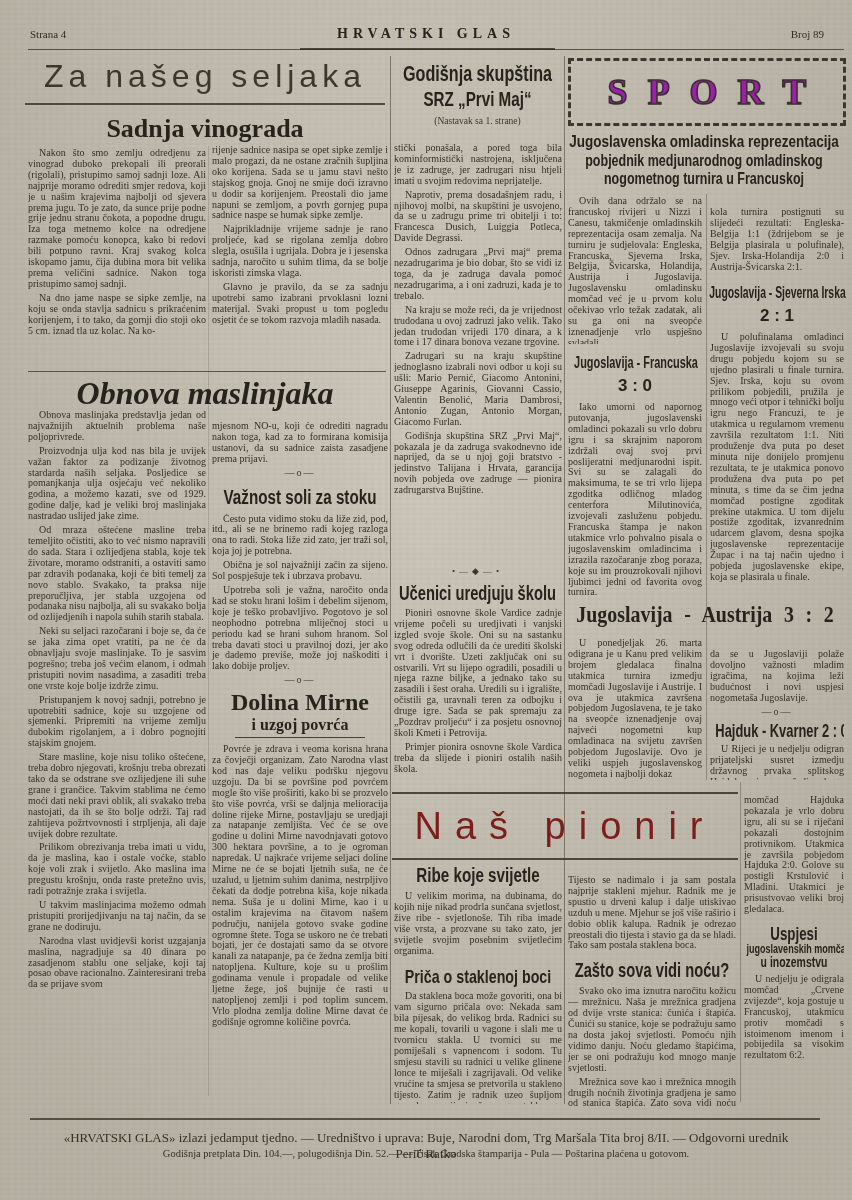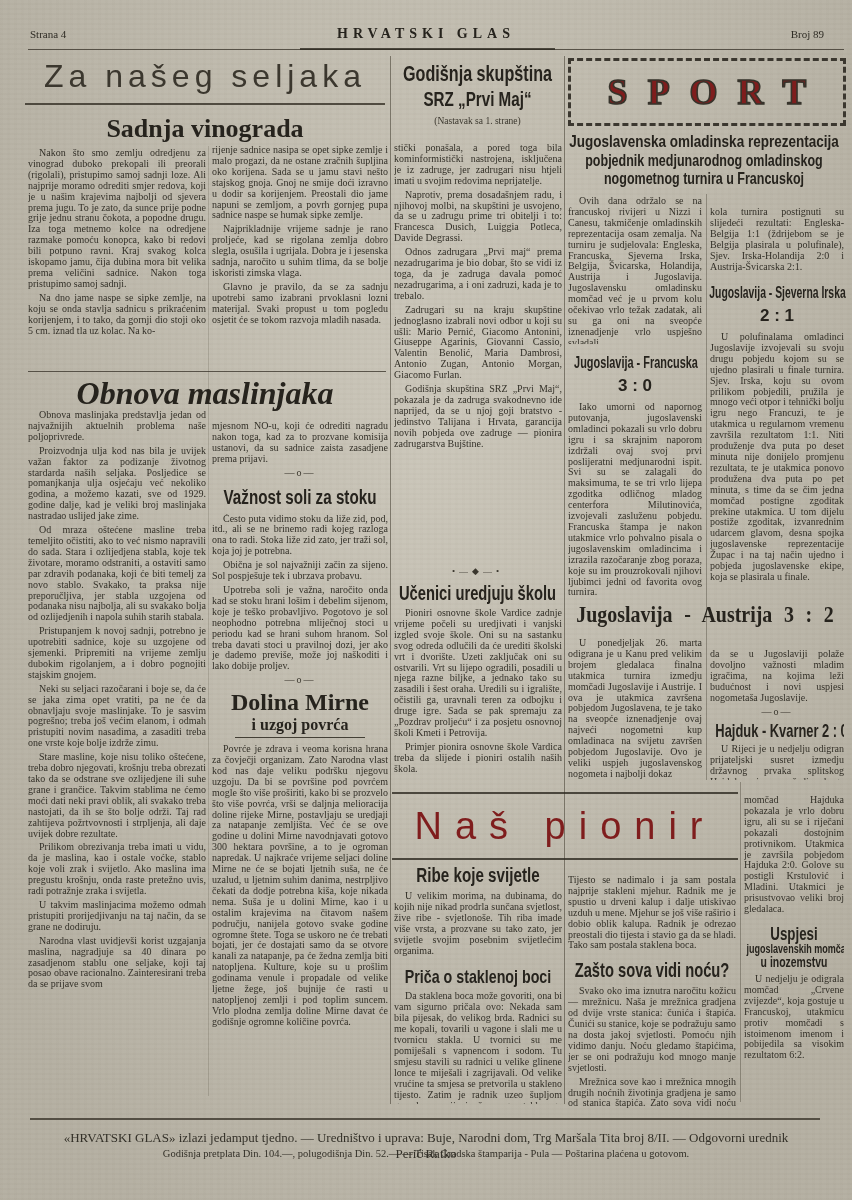--- a/index.html
+++ b/index.html
@@ -55,31 +55,31 @@
   <p>Glavno je pravilo, da se za sadnju upotrebi samo izabrani prvoklasni lozni materijal. Svaki propust u tom pogledu osjetit će se tokom razvoja mladih nasada.</p>
 </div>
 
 <div class="hrule" style="left:28px;top:371px;width:358px;"></div>
 <div class="abs serif-head" style="left:25px;top:375px;width:360px;font-size:32px;font-style:italic;">Obnova maslinjaka</div>
 
 <div class="abs body-text" style="left:28px;top:410px;width:178px;height:690px;">
   <p>Obnova maslinjaka predstavlja jedan od najvažnijih aktuelnih problema naše poljoprivrede.</p>
   <p>Proizvodnja ulja kod nas bila je uvijek važan faktor za podizanje životnog stardarda naših seljaka. Posljedice se pomanjkanja ulja osjećaju već nekoliko godina, a možemo kazati, sve od 1929. godine dalje, kad je veliki broj maslinjaka nastradao uslijed jake zime.</p>
   <p>Od mraza oštećene masline treba temeljito očistiti, ako to već nismo napravili do sada. Stara i ozlijedjena stabla, koje tek životare, moramo odstraniti, a ostaviti samo par zdravih podanaka, koji će biti temelj za novo stablo. Svakako, ta praksa nije preporučljiva, jer stabla uzgojena od podanaka nisu najbolja, ali su svakako bolja od ozlijedjenih i napola suhih starih stabala.</p>
+  <p>Neki su seljaci razočarani i boje se, da će se jaka zima opet vratiti, pa ne će da obnavljaju svoje maslinjake. To je sasvim pogrešno; treba još većim elanom, i odmah pristupiti novim nasadima, a zasaditi treba one vrste koje bolje izdrže zimu.</p>
   <p>Pristupanjem k novoj sadnji, potrebno je upotrebiti sadnice, koje su uzgojene od sjemenki. Pripremiti na vrijeme zemlju dubokim rigolanjem, a i dobro pognojiti stajskim gnojem.</p>
-  <p>Neki su seljaci razočarani i boje se, da će se jaka zima opet vratiti, pa ne će da obnavljaju svoje maslinjake. To je sasvim pogrešno; treba još većim elanom, i odmah pristupiti novim nasadima, a zasaditi treba one vrste koje bolje izdrže zimu.</p>
   <p>Stare masline, koje nisu toliko oštećene, treba dobro njegovati, krošnju treba obrezati tako da se odstrane sve ozlijedjene ili suhe grane i grančice. Takvim stablima ne ćemo moći dati neki pravi oblik, ali svakako treba nastojati, da ih se što bolje održi. Taj rad zahtijeva požrtvovnosti i strpljenja, ali daje uvijek dobre rezultate.</p>
   <p>Prilikom obrezivanja treba imati u vidu, da je maslina, kao i ostale voćke, stablo koje voli zrak i svijetlo. Ako maslina ima pregustu krošnju, onda raste pretežno uvis, radi potražnje zraka i svijetla.</p>
   <p>U takvim maslinjacima možemo odmah pristupiti prorijedjivanju na taj način, da se grane ne dodiruju.</p>
   <p>Narodna vlast uvidjevši korist uzgajanja maslina, nagradjuje sa 40 dinara po zasadjenom stablu one seljake, koji taj posao obave racionalno. Zainteresirani treba da se prijave svom</p>
 </div>
 
 <div class="abs" style="left:212px;top:410px;width:176px;height:694px;overflow:hidden;">
   <div class="body-text" style="width:176px;">
-    <p class="noind">mjesnom NO-u, koji će odrediti nagradu nakon toga, kad za to prozvane komisija ustanovi, da su sadnice zaista zasadjene prema prijavi.</p>
+    <p class="noind">mjesnom NO-u, koji će odrediti nagradu nakon toga, kad za to formirana komisija ustanovi, da su sadnice zaista zasadjene prema prijavi.</p>
     <p class="sep">—o—</p>
   </div>
   <div class="condensed" style="width:176px;font-size:16px;margin:4px 0 10px;">Važnost soli za stoku</div>
   <div class="body-text" style="width:176px;">
     <p>Često puta vidimo stoku da liže zid, pod, itd., ali se ne brinemo radi kojeg razloga ona to radi. Stoka liže zid zato, jer traži sol, koja joj je potrebna.</p>
     <p>Obična je sol najvažniji začin za sijeno. Sol pospješuje tek i ubrzava probavu.</p>
     <p>Upotreba soli je važna, naročito onda kad se stoku hrani lošim i debelim sijenom, koje je teško probavljivo. Pogotovo je sol neophodno potrebna mliječnoj stoci u periodu kad se hrani suhom hranom. Sol treba davati stoci u pravilnoj dozi, jer ako je dademo previše, može joj naškoditi i lako dobije proljev.</p>
     <p class="sep">—o—</p>
   </div>
   <div class="serif-head" style="width:176px;font-size:24px;">Dolina Mirne</div>
@@ -90,20 +90,21 @@
 </div>
 
 <div class="abs condensed" style="left:392px;top:62px;width:171px;font-size:17px;">Godišnja skupština</div>
 <div class="abs condensed" style="left:392px;top:88px;width:171px;font-size:16px;">SRZ „Prvi Maj“</div>
 <div class="abs" style="left:392px;top:116px;width:171px;text-align:center;font-size:9.5px;color:#3a362d;">(Nastavak sa 1. strane)</div>
 
 <div class="abs body-text" style="left:394px;top:132px;width:168px;height:434px;">
   <p class="noind">stički ponašala, a pored toga bila kominformistički nastrojena, isključena je iz zadruge, jer zadrugari nisu htjeli imati u svojim redovima neprijatelje.</p>
   <p>Naprotiv, prema dosadašnjem radu, i njihovoj molbi, na skupštini je usvojeno, da se u zadrugu prime tri obitelji i to: Francesca Dusich, Luiggia Potleca, Davide Degrassi.</p>
   <p>Odnos zadrugara „Prvi maj“ prema nezadrugarima je bio dobar, što se vidi iz toga, da je zadruga davala pomoć nezadrugarima, a i oni zadruzi, kada je to trebalo.</p>
+  <p>Na kraju se može reći, da je vrijednost trudodana u ovoj zadruzi jako velik. Tako jedan trudodan vrijedi 170 dinara, a k tome i 17 dinara bonova vezane trgovine.</p>
   <p>Zadrugari su na kraju skupštine jednoglasno izabrali novi odbor u koji su ušli: Mario Pernić, Giacomo Antonini, Giuseppe Agarinis, Giovanni Cassio, Valentin Benolić, Maria Dambrosi, Antonio Zugan, Antonio Morgan, Giacomo Furlan.</p>
   <p>Godišnja skupština SRZ „Prvi Maj“, pokazala je da zadruga svakodnevno ide naprijed, da se u njoj goji bratstvo - jedinstvo Talijana i Hrvata, garancija novih pobjeda ove zadruge — pionira zadrugarstva Bujštine.</p>
 </div>
 
 <div class="abs" style="left:392px;top:566px;width:171px;text-align:center;font-size:9px;letter-spacing:4px;color:#3a362d;">•—◆—•</div>
 <div class="abs condensed" style="left:392px;top:582px;width:171px;font-size:15.5px;">Učenici uredjuju školu</div>
 <div class="abs body-text" style="left:394px;top:608px;width:168px;height:182px;">
   <p>Pioniri osnovne škole Vardice zadnje vrijeme počeli su uredjivati i vanjski izgled svoje škole. Oni su na sastanku svog odreda odlučili da će urediti školski vrt i dvorište. Uzeti zaključak oni su ostvarili. Vrt su lijepo ogradili, posadili u njega razne biljke, a jednako tako su zasadili i šest oraha. Uredili su i igralište, očistili ga, uravnali teren za odbojku i druge igre. Sada se pak spremaju za „Pozdrav proljeću“ i za posjetu osnovnoj školi Kmeti i Petrovija.</p>
   <p>Primjer pionira osnovne škole Vardica treba da slijede i pioniri ostalih naših škola.</p>
 </div>
@@ -128,21 +129,21 @@
     <p class="noind">Tijesto se nadimalo i ja sam postala najprije stakleni mjehur. Radnik me je spustio u drveni kalup i dalje utiskivao uzduh u mene. Mjehur se još više raširio i dobio oblik kalupa. Radnik je odrezao preostali dio tijesta i stavio ga da se hladi. Tako sam postala staklena boca.</p>
   </div>
   <div class="condensed" style="width:168px;font-size:15.5px;margin:5px 0 9px;">Zašto sova vidi noću?</div>
   <div class="body-text" style="width:168px;">
     <p>Svako oko ima iznutra naročitu kožicu — mrežnicu. Naša je mrežnica gradjena od dvije vrste stanica: čunića i štapića. Čunići su stanice, koje se podražuju samo na dosta jakoj svjetlosti. Pomoću njih vidimo danju. Noću gledamo štapićima, jer se oni podražuju kod mnogo manje svjetlosti.</p>
     <p>Mrežnica sove kao i mrežnica mnogih drugih noćnih životinja gradjena je samo od stanica štapića. Zato sova vidi noću bolje od nas. Danju ona vidi vrlo slabo, jer je sunčana svjetlost prejaka za štapiće te ih zasljepljuje.</p>
   </div>
 </div>
 
 <div class="abs" style="left:568px;top:58px;width:272px;height:62px;border:3px dashed #3b372f;display:flex;align-items:center;justify-content:center;">
-  <span style="font-family:'Liberation Serif',serif;font-weight:bold;font-size:36px;letter-spacing:20px;padding-left:20px;color:#7f1d1d;-webkit-text-stroke:1.6px #36332b;text-shadow:0 0 1px #36332b;">SPORT</span>
+  <span style="font-family:'Liberation Serif',serif;font-weight:bold;font-size:36px;letter-spacing:20px;padding-left:20px;color:#a21caf;-webkit-text-stroke:1.6px #36332b;text-shadow:0 0 1px #36332b;">SPORT</span>
 </div>
 
 <div class="abs sans-head" style="left:563px;top:132px;width:282px;font-size:13.5px;transform:scale(1,1.25);transform-origin:center top;">Jugoslavenska omladinska reprezentacija</div>
 <div class="abs sans-head" style="left:563px;top:152px;width:282px;font-size:12.5px;transform:scale(1,1.25);transform-origin:center top;">pobjednik medjunarodnog omladinskog</div>
 <div class="abs sans-head" style="left:563px;top:170px;width:282px;font-size:12.5px;transform:scale(1,1.25);transform-origin:center top;">nogometnog turnira u Francuskoj</div>
 
 <div class="abs body-text" style="left:568px;top:196px;width:134px;height:148px;">
   <p>Ovih dana održalo se na francuskoj rivijeri u Nizzi i Canesu, takmičenje omladinskih reprezentacija osam zemalja. Na turniru je sudjelovala: Engleska, Francuska, Sjeverna Irska, Belgija, Švicarska, Holandija, Austrija i Jugoslavija. Jugoslavensku omladinsku momčad već je u prvom kolu očekivao vrlo težak zadatak, ali su ga oni na sveopće iznenadjenje vrlo uspješno svladali.</p>
 </div>
 

